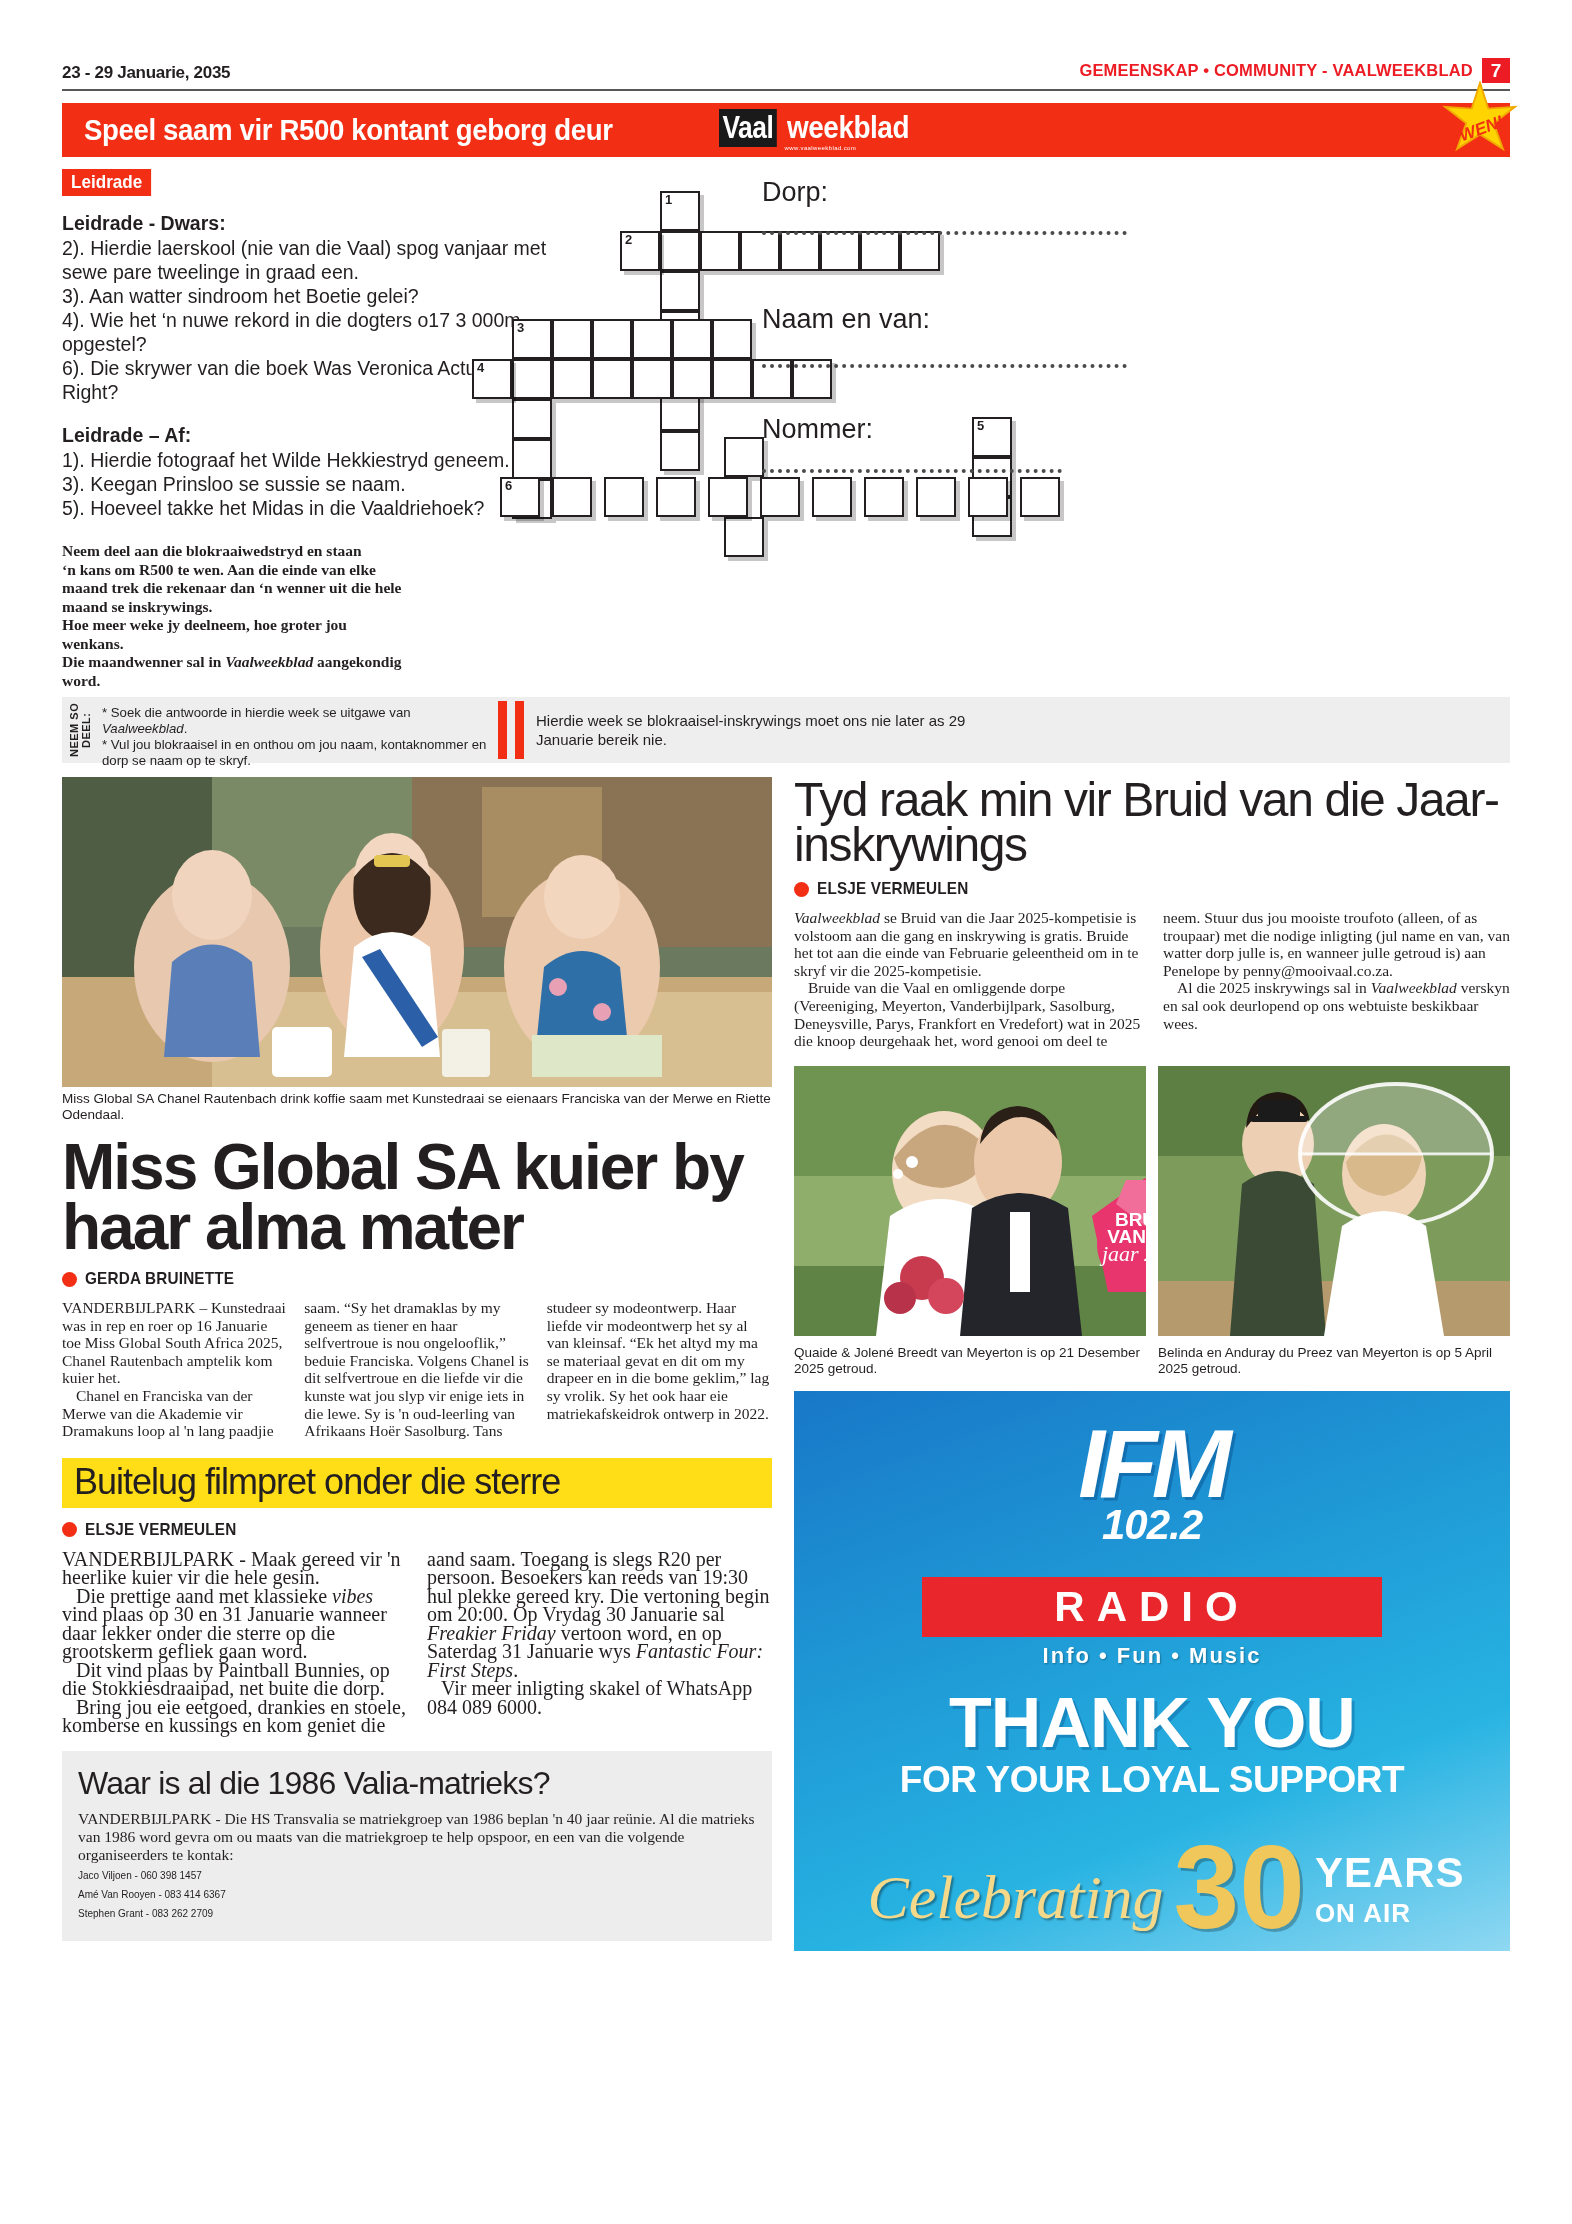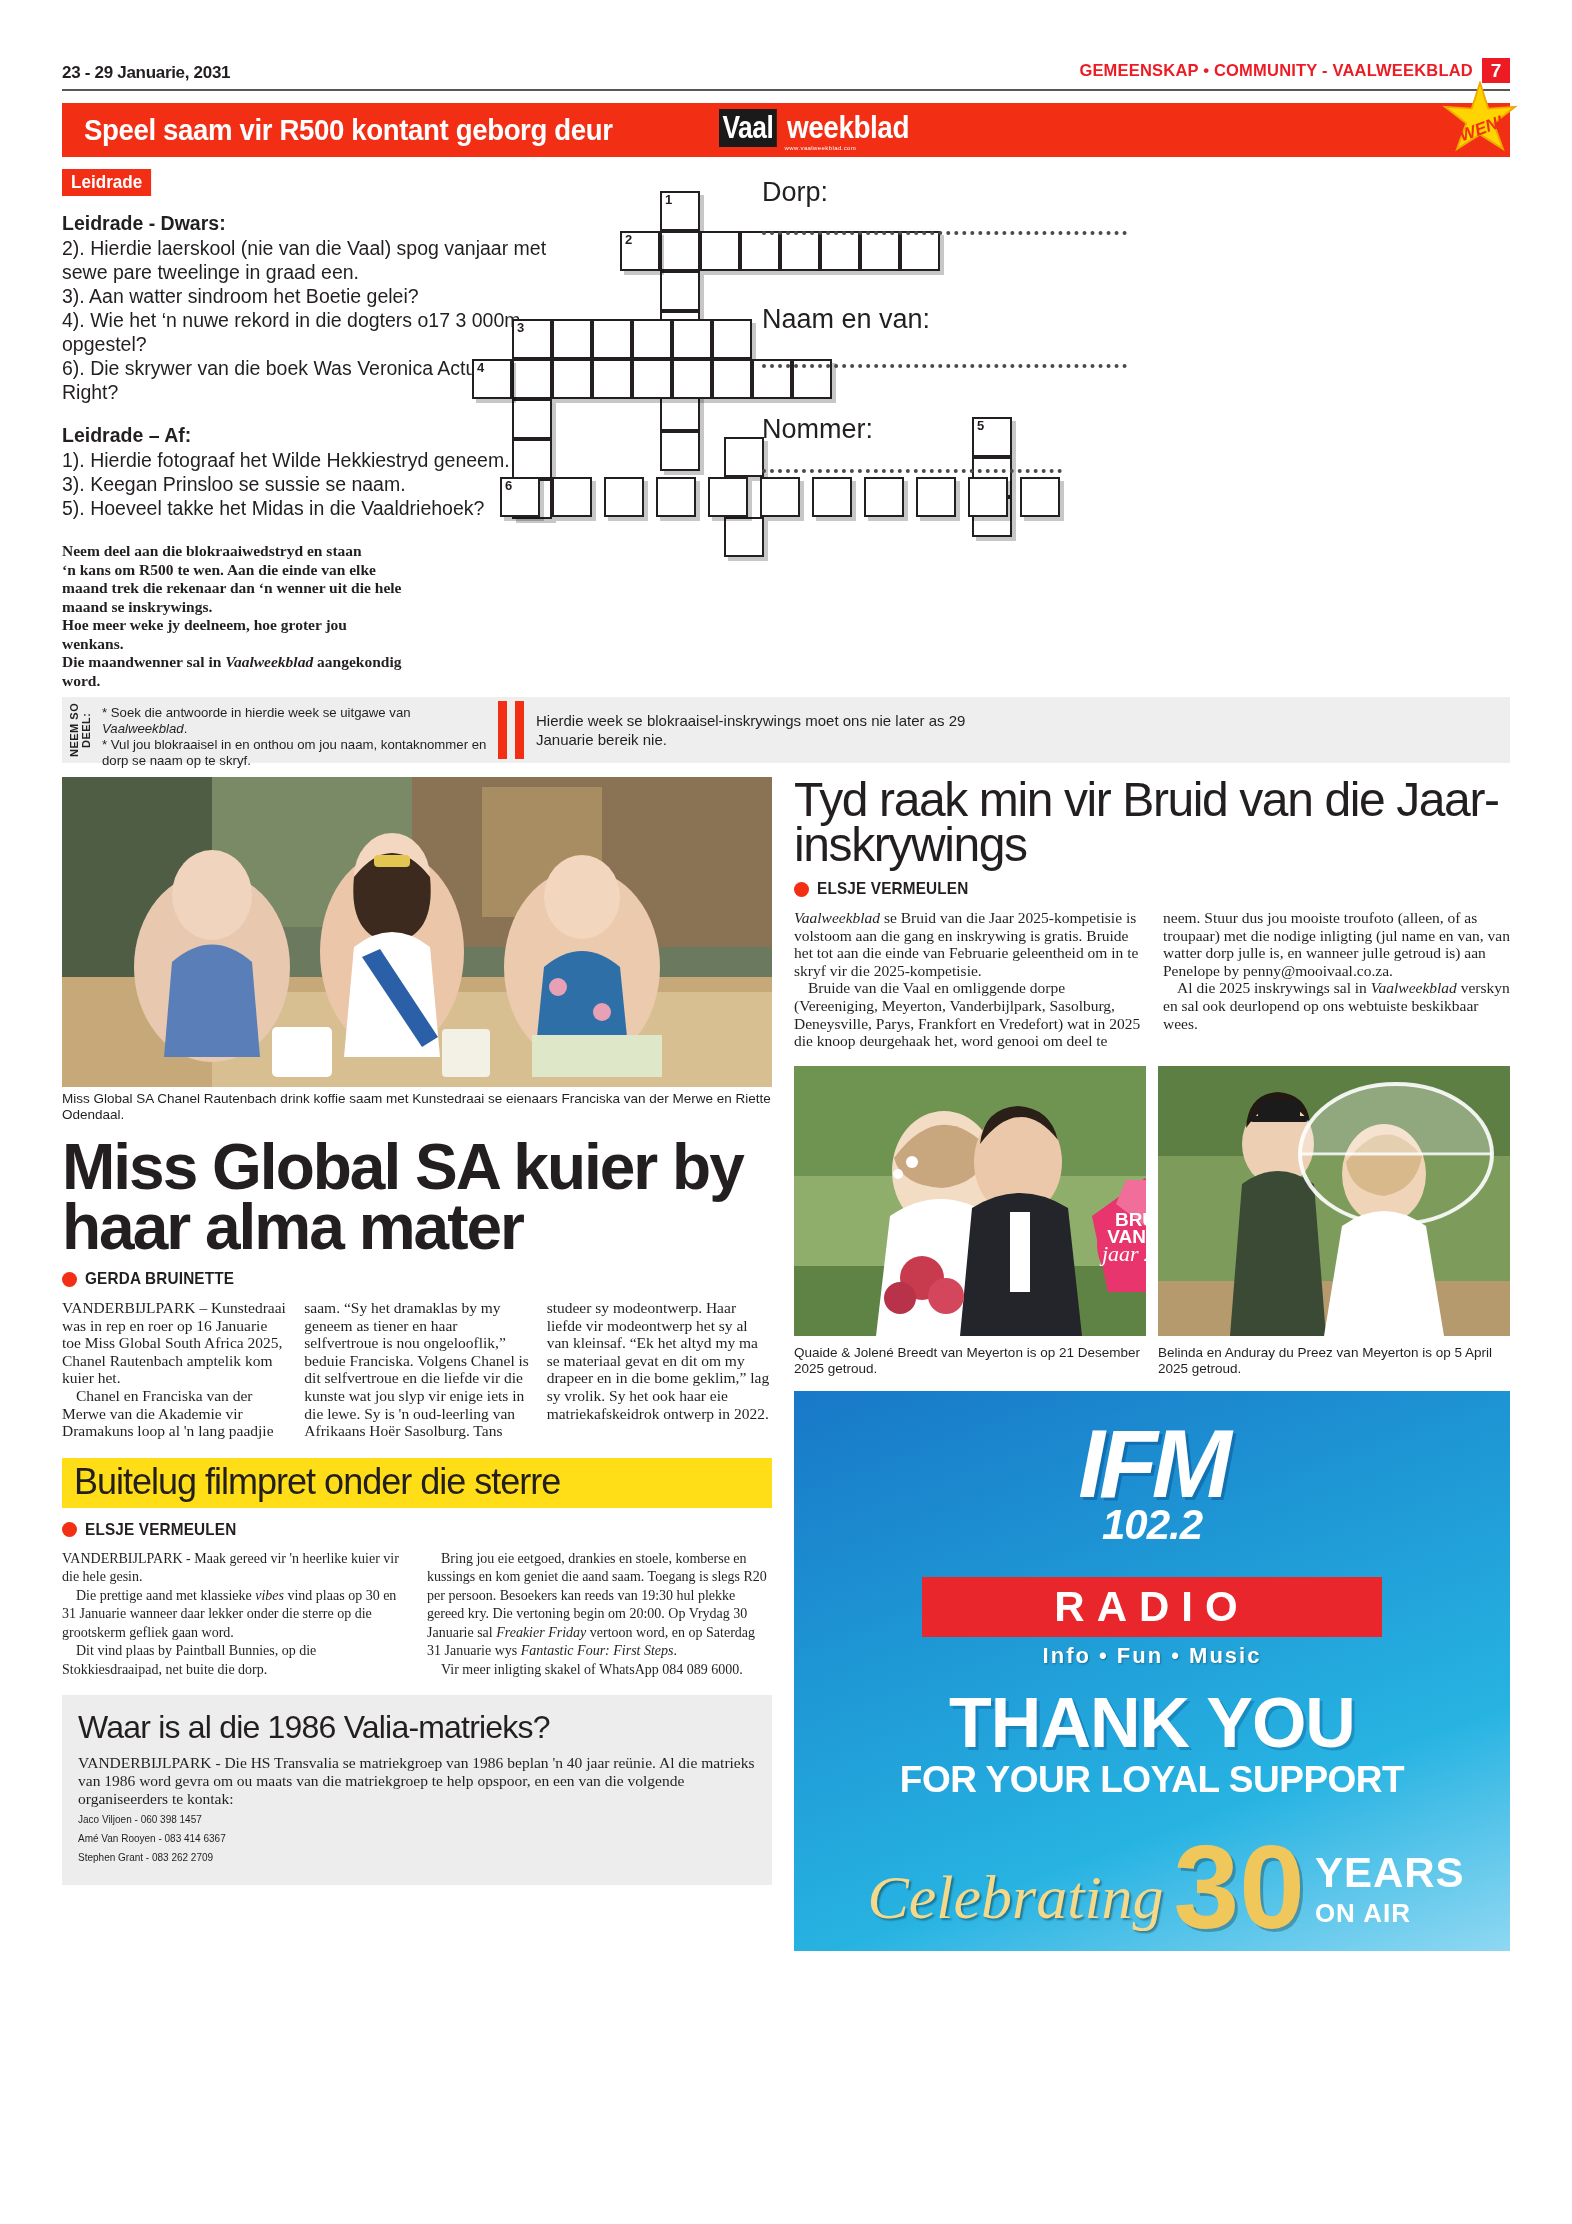--- a/index.html
+++ b/index.html
@@ -118,21 +118,21 @@
   .byline { display: flex; align-items: center; gap: 8px; margin: 12px 0 10px; }
   .byline .dot { width: 15px; height: 15px; border-radius: 50%; background: #f22e15; }
   .byline .nm {
     font-size: 17px; font-weight: 700; letter-spacing: 0.2px;
     font-family: "Liberation Sans Narrow", "Liberation Sans", sans-serif;
     transform: scaleX(0.9); transform-origin: left center;
   }
   .cols3 { column-count: 3; column-gap: 17px; font-family: "Liberation Serif", serif;
            font-size: 15.5px; line-height: 17.6px; text-align: left; }
   .cols2 { column-count: 2; column-gap: 20px; font-family: "Liberation Serif", serif;
-           font-size: 14px; line-height: 18.5px; }
+           font-size: 20px; line-height: 18.5px; }
   .cols3 p, .cols2 p { margin: 0; }
   .cols3 p + p, .cols2 p + p { text-indent: 14px; }
   .cols3 i, .cols2 i { font-style: italic; }
 
   .headline-2 {
     font-size: 48px; line-height: 45px; font-weight: 400; letter-spacing: -1.4px;
     font-family: "Liberation Sans Narrow", "Liberation Sans", sans-serif;
     color: #231f20; margin-bottom: 8px;
   }
   .yellowband {
@@ -182,21 +182,21 @@
   .badge-bruid .b1 { font-size: 19px; font-weight: 700; font-family:"Liberation Sans Narrow","Liberation Sans",sans-serif;}
   .badge-bruid .b2 { font-size: 19px; font-weight: 700; font-family:"Liberation Sans Narrow","Liberation Sans",sans-serif;}
   .badge-bruid .b3 { font-size: 22px; font-style: italic; font-family:"Liberation Serif",serif; }
 </style>
 </head>
 <body>
 
 <div class="page">
 
   <div class="topbar">
-    <div class="topdate">23 - 29 Januarie, 2031</div>
+    <div class="topdate">23 - 29 Januarie, 2035</div>
     <div class="topright">
       <div class="topsection">GEMEENSKAP • COMMUNITY - VAALWEEKBLAD</div>
       <div class="pagenum">7</div>
     </div>
   </div>
 
   <div class="redbanner">
     <div class="bannertext">Speel saam vir R500 kontant geborg deur</div>
     <div class="logo-lockup">
       <div class="logo-row">

